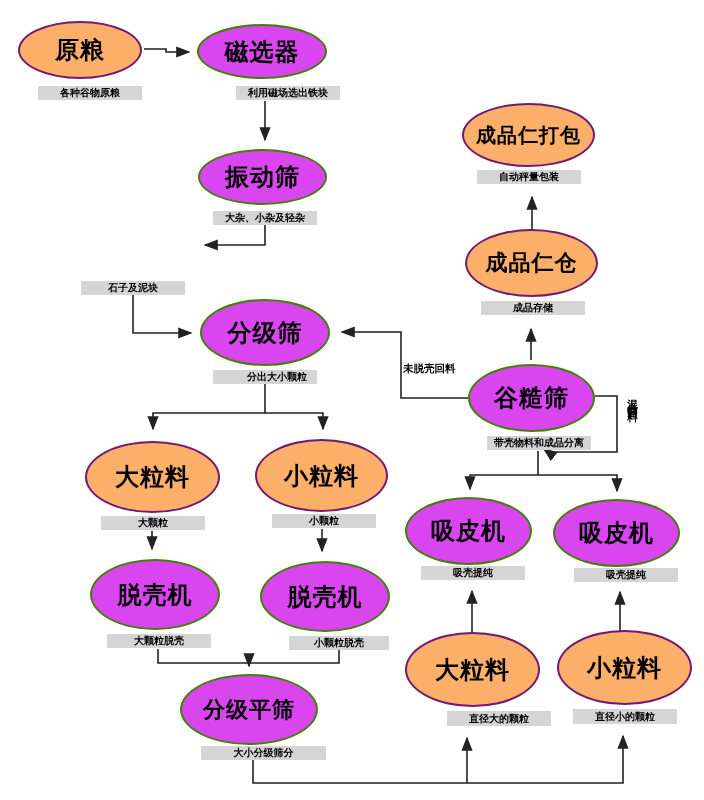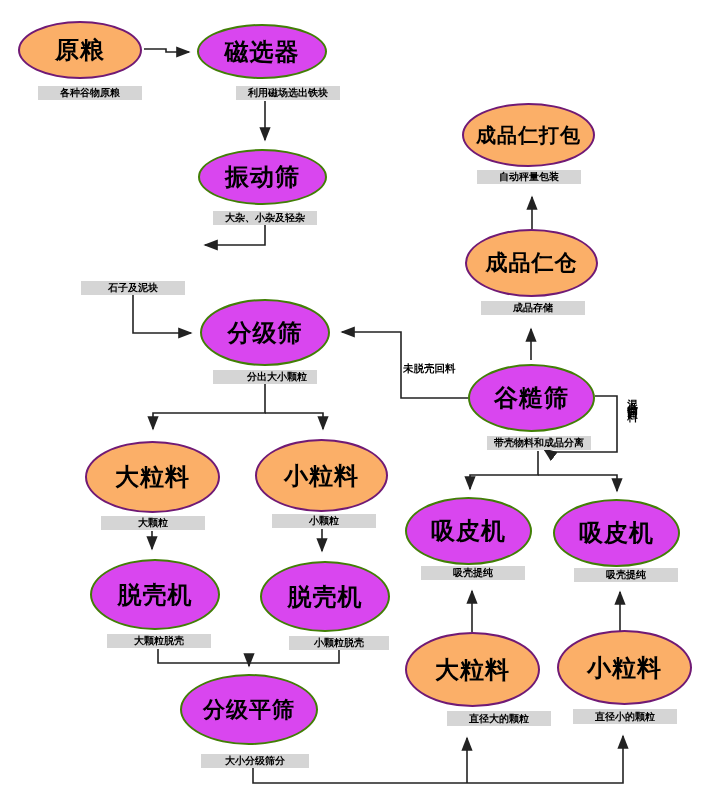--- a/index.html
+++ b/index.html
@@ -75,21 +75,21 @@
 
   <div class="caption" style="left:38px;top:86px;width:104px;height:14px;">各种谷物原粮</div>
   <div class="caption" style="left:213px;top:86px;width:104px;height:14px;margin-left:23px;">利用磁场选出铁块</div>
   <div class="caption" style="left:213px;top:211px;width:104px;height:14px;">大杂、小杂及轻杂</div>
   <div class="caption" style="left:81px;top:281px;width:104px;height:14px;">石子及泥块</div>
   <div class="caption" style="left:213px;top:370px;width:104px;height:14px;padding-left:24px;">分出大小颗粒</div>
   <div class="caption" style="left:101px;top:516px;width:104px;height:14px;">大颗粒</div>
   <div class="caption" style="left:272px;top:514px;width:104px;height:14px;">小颗粒</div>
   <div class="caption" style="left:107px;top:634px;width:104px;height:14px;">大颗粒脱壳</div>
   <div class="caption" style="left:289px;top:636px;width:100px;height:14px;">小颗粒脱壳</div>
-  <div class="caption" style="left:201px;top:746px;width:108px;height:14px;margin-top:8px;">大小分级筛分</div>
+  <div class="caption" style="left:201px;top:746px;width:125px;height:14px;">大小分级筛分</div>
   <div class="caption" style="left:487px;top:436px;width:104px;height:14px;">带壳物料和成品分离</div>
   <div class="caption" style="left:481px;top:301px;width:104px;height:14px;">成品存储</div>
   <div class="caption" style="left:477px;top:170px;width:104px;height:14px;">自动秤量包装</div>
   <div class="caption" style="left:421px;top:566px;width:104px;height:14px;">吸壳提纯</div>
   <div class="caption" style="left:574px;top:568px;width:104px;height:14px;">吸壳提纯</div>
   <div class="caption" style="left:415px;top:711px;width:104px;height:15px;margin-left:32px;">直径大的颗粒</div>
   <div class="caption" style="left:573px;top:709px;width:104px;height:15px;">直径小的颗粒</div>
 
   <div class="edge-label" style="left:403px;top:362px;">未脱壳回料</div>
   <div class="edge-label vertical" style="left:626px;top:391px;height:72px;">混合物回料</div>

